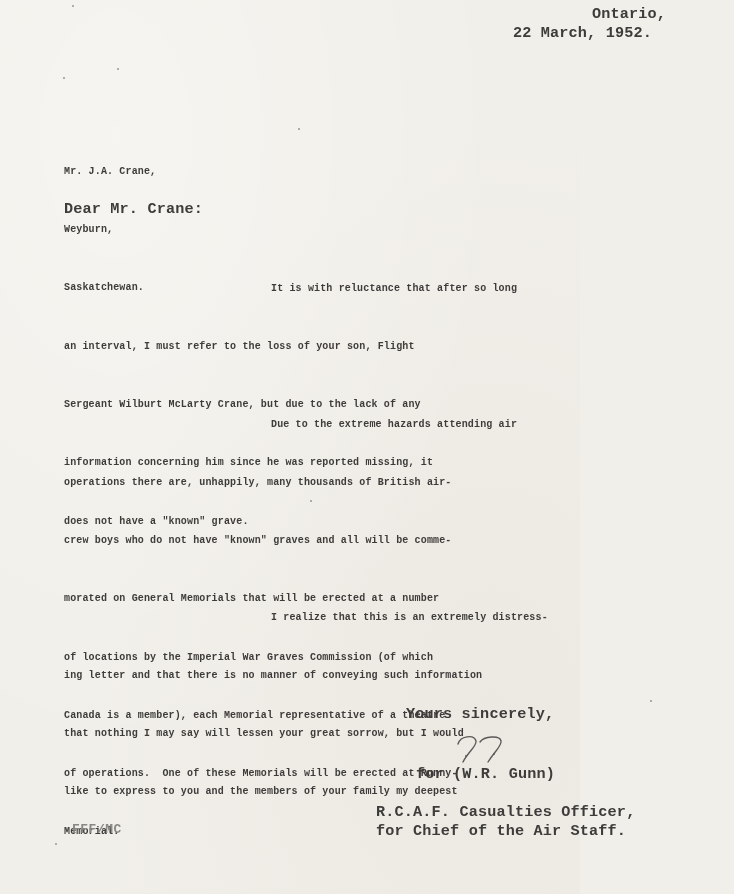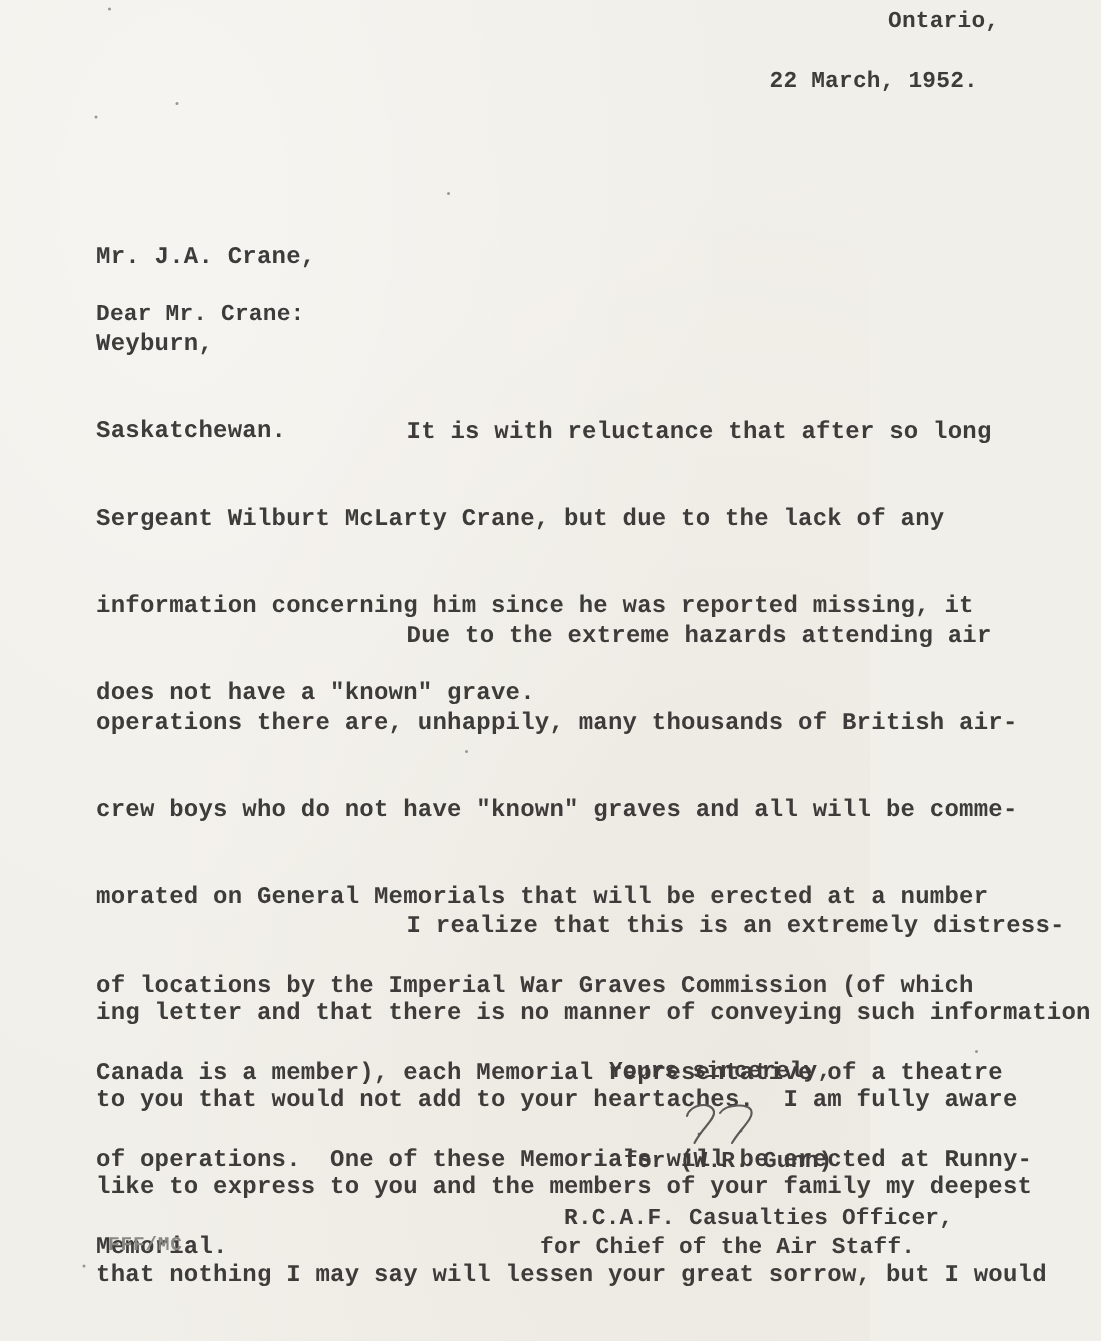--- a/index.html
+++ b/index.html
@@ -29,21 +29,21 @@
     white-space: pre;
     font-size: 15.2px;
     line-height: 19.4px;
     font-weight: bold;
     letter-spacing: 0.15px;
     color: #3d3c3a;
   }
   .block {
     position: absolute;
     white-space: pre;
-    font-size: 16px;
+    font-size: 10px;
     line-height: 19.4px;
     font-weight: bold;
     letter-spacing: 0.15px;
     color: #3d3c3a;
   }
   .block span { display: block; }
   .ref {
     position: absolute;
     left: 72px;
     top: 822px;
@@ -66,69 +66,69 @@
     border-radius: 50%;
     background: #9a968f;
   }
 </style>
 </head>
 <body>
 
 <div class="page">
 
   <div class="line" style="left:592px; top:5px;">Ontario,</div>
-  <div class="line" style="left:513px; top:24px;margin-top:21px;">22 March, 1952.</div>
+  <div class="line" style="left:513px; top:24px;">22 March, 1952.</div>
 
   <div class="block" style="left:64px; top:123px;">
     <span>Mr. J.A. Crane,</span>
     <span>Weyburn,</span>
     <span>Saskatchewan.</span>
   </div>
 
   <div class="line" style="left:64px; top:200px;">Dear Mr. Crane:</div>
 
   <div class="block" style="left:64px; top:240px;">
     <span style="padding-left:207px;">It is with reluctance that after so long</span>
+    <span>an interval, I must refer to the loss of your son, Flight</span>
     <span>Sergeant Wilburt McLarty Crane, but due to the lack of any</span>
     <span>information concerning him since he was reported missing, it</span>
     <span>does not have a "known" grave.</span>
   </div>
 
   <div class="block" style="left:64px; top:376px;">
     <span style="padding-left:207px;">Due to the extreme hazards attending air</span>
     <span>operations there are, unhappily, many thousands of British air-</span>
     <span>crew boys who do not have "known" graves and all will be comme-</span>
     <span>morated on General Memorials that will be erected at a number</span>
     <span>of locations by the Imperial War Graves Commission (of which</span>
     <span>Canada is a member), each Memorial representative of a theatre</span>
     <span>of operations.  One of these Memorials will be erected at Runny-</span>
     <span>Memorial.</span>
   </div>
 
   <div class="block" style="left:64px; top:569px;">
     <span style="padding-left:207px;">I realize that this is an extremely distress-</span>
     <span>ing letter and that there is no manner of conveying such information</span>
-    <span>to you that would not add to your heartaches.  I am fully aware</span>
+    <span>that nothing I may say will lessen your great sorrow, but I would</span>
     <span>like to express to you and the members of your family my deepest</span>
-    <span>that nothing I may say will lessen your great sorrow, but I would</span>
     
   </div>
 
   <div class="line" style="left:406px; top:705px;">Yours sincerely,</div>
 
   <svg class="signature" viewBox="0 0 60 34">
     <path d="M4 12 C6 4, 20 2, 22 9 C23 14, 14 20, 9 30" fill="none" stroke="#5b5a58" stroke-width="1.4" stroke-linecap="round"></path>
     <path d="M26 10 C30 4, 46 3, 47 9 C48 14, 40 20, 34 30" fill="none" stroke="#5b5a58" stroke-width="1.4" stroke-linecap="round"></path>
     <circle cx="12" cy="24" r="0.9" fill="#5b5a58"></circle>
     <circle cx="40" cy="22" r="0.9" fill="#5b5a58"></circle>
   </svg>
 
   <div class="line" style="left:416px; top:765px;">for (W.R. Gunn)</div>
   <div class="line" style="left:376px; top:803px;">R.C.A.F. Casualties Officer,</div>
-  <div class="line" style="left:360px; top:822px;">for Chief of the Air Staff.</div>
+  <div class="line" style="left:376px; top:822px;">for Chief of the Air Staff.</div>
 
   <div class="ref">FFF/MC</div>
 
   <div class="speck" style="left:72px; top:5px;"></div>
   <div class="speck" style="left:117px; top:68px;"></div>
   <div class="speck" style="left:63px; top:77px;"></div>
   <div class="speck" style="left:298px; top:128px;"></div>
   <div class="speck" style="left:55px; top:843px;"></div>
   <div class="speck" style="left:310px; top:500px;"></div>
   <div class="speck" style="left:650px; top:700px;"></div>

